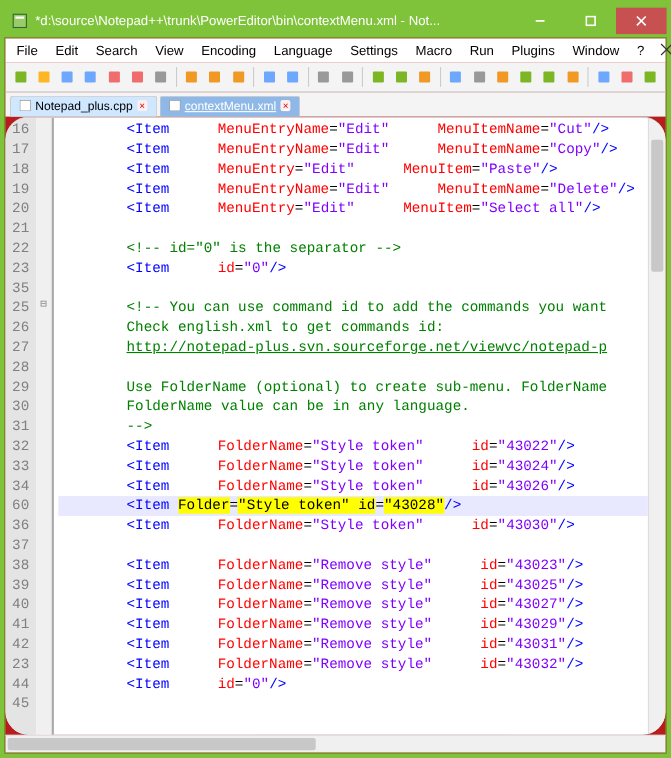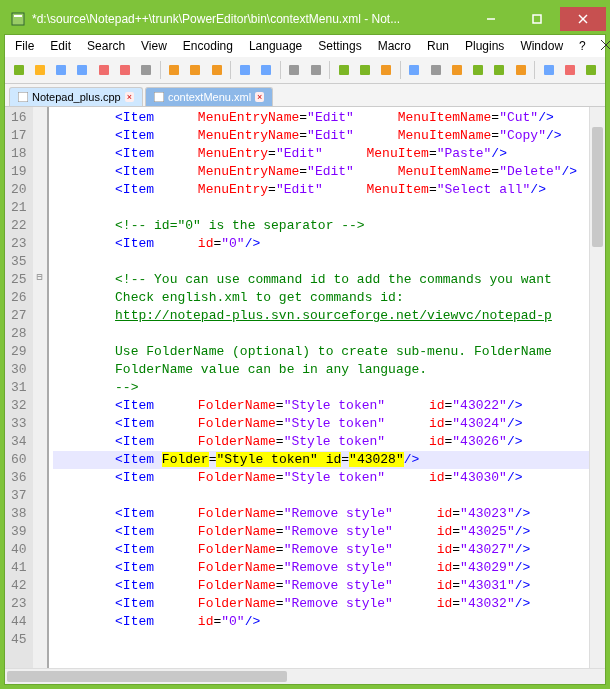--- a/index.html
+++ b/index.html
@@ -11,25 +11,25 @@
 .titlebar .btn { width: 46px; height: 24px; display: flex; align-items: center; justify-content: center; color: #fff; }
 .titlebar .btn.close { background: #c75050; }
 .app { background: #b91c1c; flex: 1; display: flex; flex-direction: column; border: 1px solid #6aa72f; }
 .menubar { background: #fff; display: flex; padding: 2px 4px; font-size: 12px; gap: 4px; }
 .menubar .mitem { padding: 2px 6px; cursor: default; }
 .menubar .pin { margin-left: auto; padding: 2px 4px; }
 .toolbar { background: #f4f4f4; display: flex; padding: 3px 4px; gap: 2px; border-bottom: 1px solid #ccc; flex-wrap: nowrap; align-items: center; }
 .toolbar .tbtn { width: 20px; height: 20px; display: flex; align-items: center; justify-content: center; border-radius: 2px; }
 .toolbar .sep { width: 1px; height: 18px; background: #ccc; margin: 0 2px; }
 .tabs { background: #f4f4f4; display: flex; padding: 3px 4px 0; gap: 2px; }
-.tab { padding: 3px 8px; border: 1px solid #ccc; border-bottom: none; border-radius: 3px 3px 0 0; font-size: 11px; display: flex; align-items: center; gap: 4px; background: #cfe8ff; }
-.tab.active { background: #8db8e8; color: #fff; }
+.tab { padding: 3px 8px; border: 1px solid #ccc; border-bottom: none; border-radius: 3px 3px 0 0; font-size: 11px; display: flex; align-items: flex-start; gap: 4px; background: #cfe8ff; }
+.tab.active { background: #8db8e8; color: #fff; text-decoration: underline; }
 .tab .sq { width: 10px; height: 10px; }
 .tab .x { font-size: 9px; color: #c00; background: #fee; border-radius: 2px; padding: 0 2px; }
-.editor { flex: 1; display: flex; border-top: 1px solid #ccc; background: #fff; font-family: Consolas, "Courier New", monospace; font-size: 13px; overflow: hidden; position: relative; }
+.editor { flex: 1; display: flex; border-top: 1px solid #ccc; background: #fff; font-family: Consolas, "Courier New", monospace; font-size: 13px; overflow: hidden; position: relative; border-radius: 21px; }
 .gutter { background: #e4e4e4; text-align: right; padding: 2px 6px; color: #808080; user-select: none; }
 .gutter div { height: 18px; line-height: 18px; }
 .fold { width: 14px; background: #f0f0f0; }
 .fold div { height: 18px; line-height: 18px; text-align: center; font-size: 10px; color: #888; }
 .margin { width: 2px; background: #aaa; }
 .code { flex: 1; padding: 2px 0 2px 4px; white-space: pre; overflow: hidden; }
 .code .ln { height: 18px; line-height: 18px; }
 .code .ln.hl { background: #e8e8ff; }
 .tag { color: #0000ff; }
 .attr { color: #ff0000; padding-left: 36px; }

